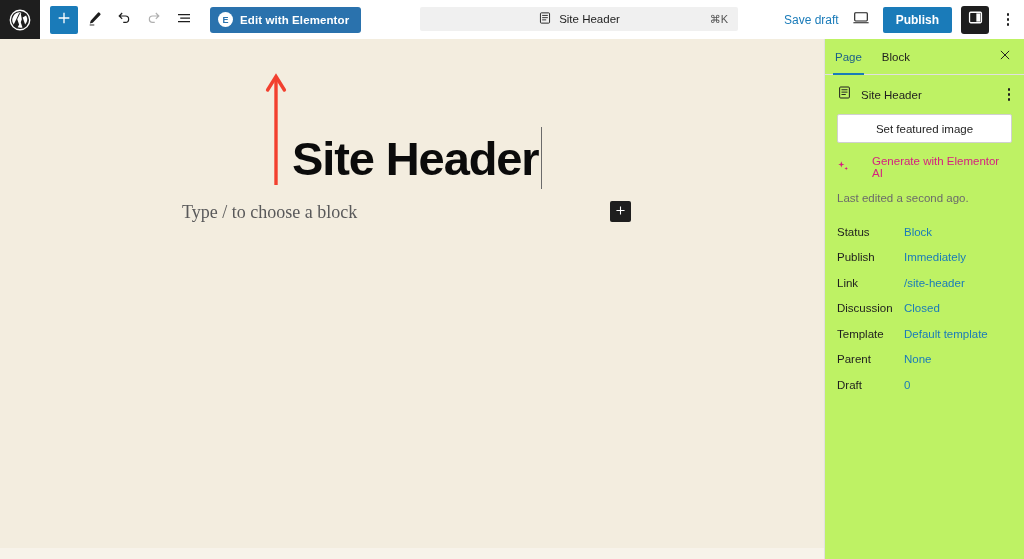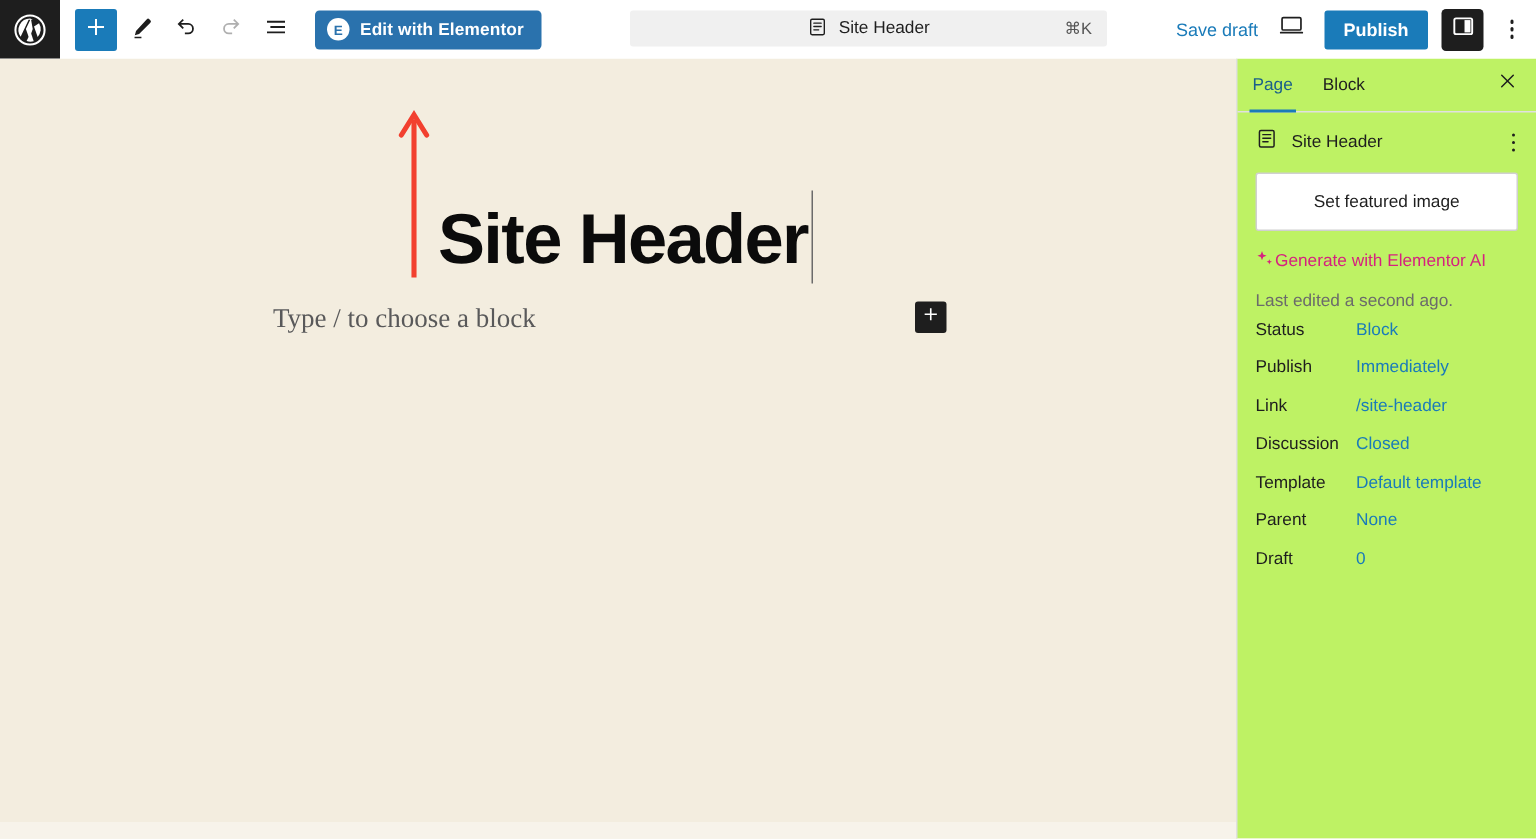--- a/index.html
+++ b/index.html
@@ -179,39 +179,39 @@
   .post-card {
     display: flex; align-items: center;
     padding: 10px 10px 10px 12px;
     gap: 9px;
   }
   .post-card .label { font-size: 11.5px; color: #1e1e1e; }
   .post-card .card-more { margin-left: auto; cursor: pointer; padding: 2px 4px; }
 
   .sb-section { padding: 0 12px; }
   .featured-btn {
-    width: 100%; height: 39px;
+    width: 100%; height: 29px;
     border: 1px solid #d0d0d0; border-radius: 2px;
     background: #fff; color: #1e1e1e;
     font-size: 11.5px;
     display: flex; align-items: center; justify-content: center;
     cursor: pointer;
     font-family: "Liberation Sans", sans-serif;
   }
   .ai-row {
-    display: flex; align-items: center; gap: 0;
+    display: flex; align-items: center; gap: 22px;
     margin-top: 12px;
     color: #d6217f; font-size: 11.5px;
     cursor: pointer;
   }
   .last-edited {
     margin-top: 13px;
     font-size: 11.5px; color: #6b6b6b;
   }
-  .meta-list { margin-top: 0; }
+  .meta-list { margin-top: 15px; }
   .meta-row {
     display: flex; align-items: center;
     height: 25.5px;
     font-size: 11.5px;
   }
   .meta-key { width: 67px; color: #1e1e1e; }
   .meta-val { color: #1a7bb9; cursor: pointer; }
 </style>
 </head>
 <body>

